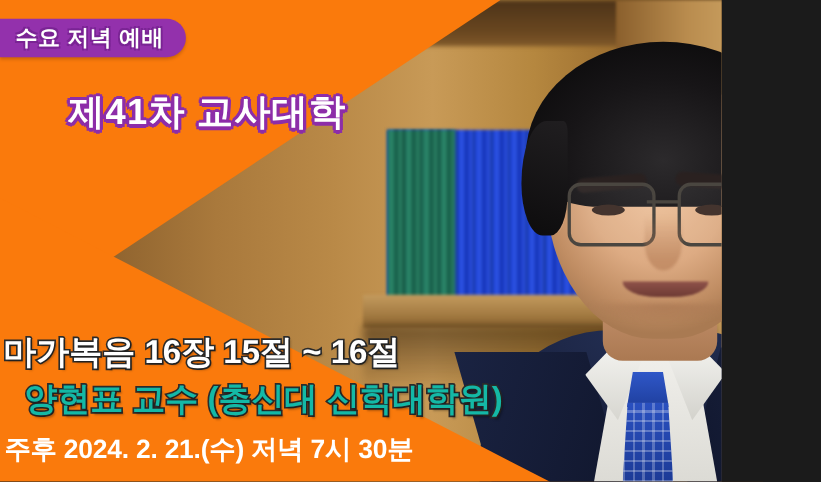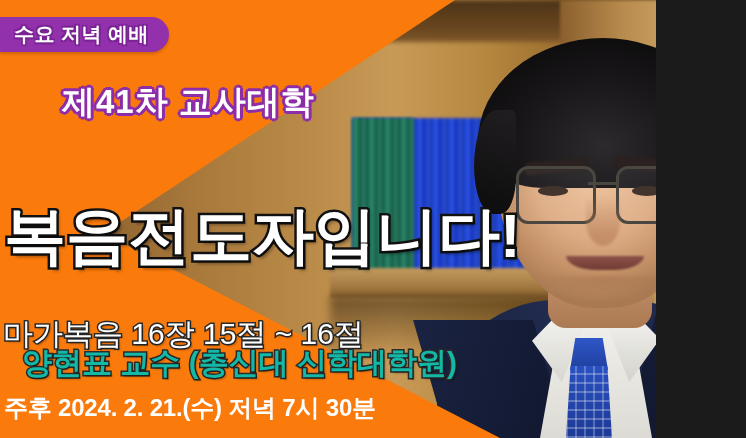--- a/index.html
+++ b/index.html
@@ -303,26 +303,25 @@
     font-size: 62px; font-weight: 700; line-height: 1;
     color: #ffffff;
     letter-spacing: 0px;
     -webkit-text-stroke: 5px #111111;
     paint-order: stroke fill;
     text-shadow: 3px 4px 3px rgba(0,0,0,.30);
   }
 
   .scripture {
     left: 3px; top: 300px;
-    font-size: 30px; font-weight: 400;
+    font-size: 30px; font-weight: 700;
     color: #ffffff;
     -webkit-text-stroke: 3px #2b2b2b;
     paint-order: stroke fill;
     text-shadow: 2px 2px 2px rgba(0,0,0,.28);
-    margin-top: 14px;
   }
   .speaker {
     left: 22px; top: 343px;
     font-size: 30px; font-weight: 700;
     color: #14b8a6;
     -webkit-text-stroke: 3px #2b2b2b;
     paint-order: stroke fill;
     text-shadow: 2px 2px 2px rgba(0,0,0,.28);
   }
   .datetime {
@@ -387,21 +386,20 @@
   <div class="orange-top"></div>
   <div class="orange-bottom"></div>
 
   <div class="badge">
     <span class="badge-label">수요 저녁 예배</span>
   </div>
 
   <div class="txt kicker">제41차 교사대학</div>
 
 
-  <div class="txt headline2">복음전도자입니다!</div>
 
   <div class="txt scripture">마가복음 16장 15절 ~ 16절</div>
 
   <div class="txt speaker">양현표 교수 (총신대 신학대학원)</div>
 
   <div class="txt datetime">주후 2024. 2. 21.(수) 저녁 7시 30분</div>
 
 </div>
 
 </body></html>

